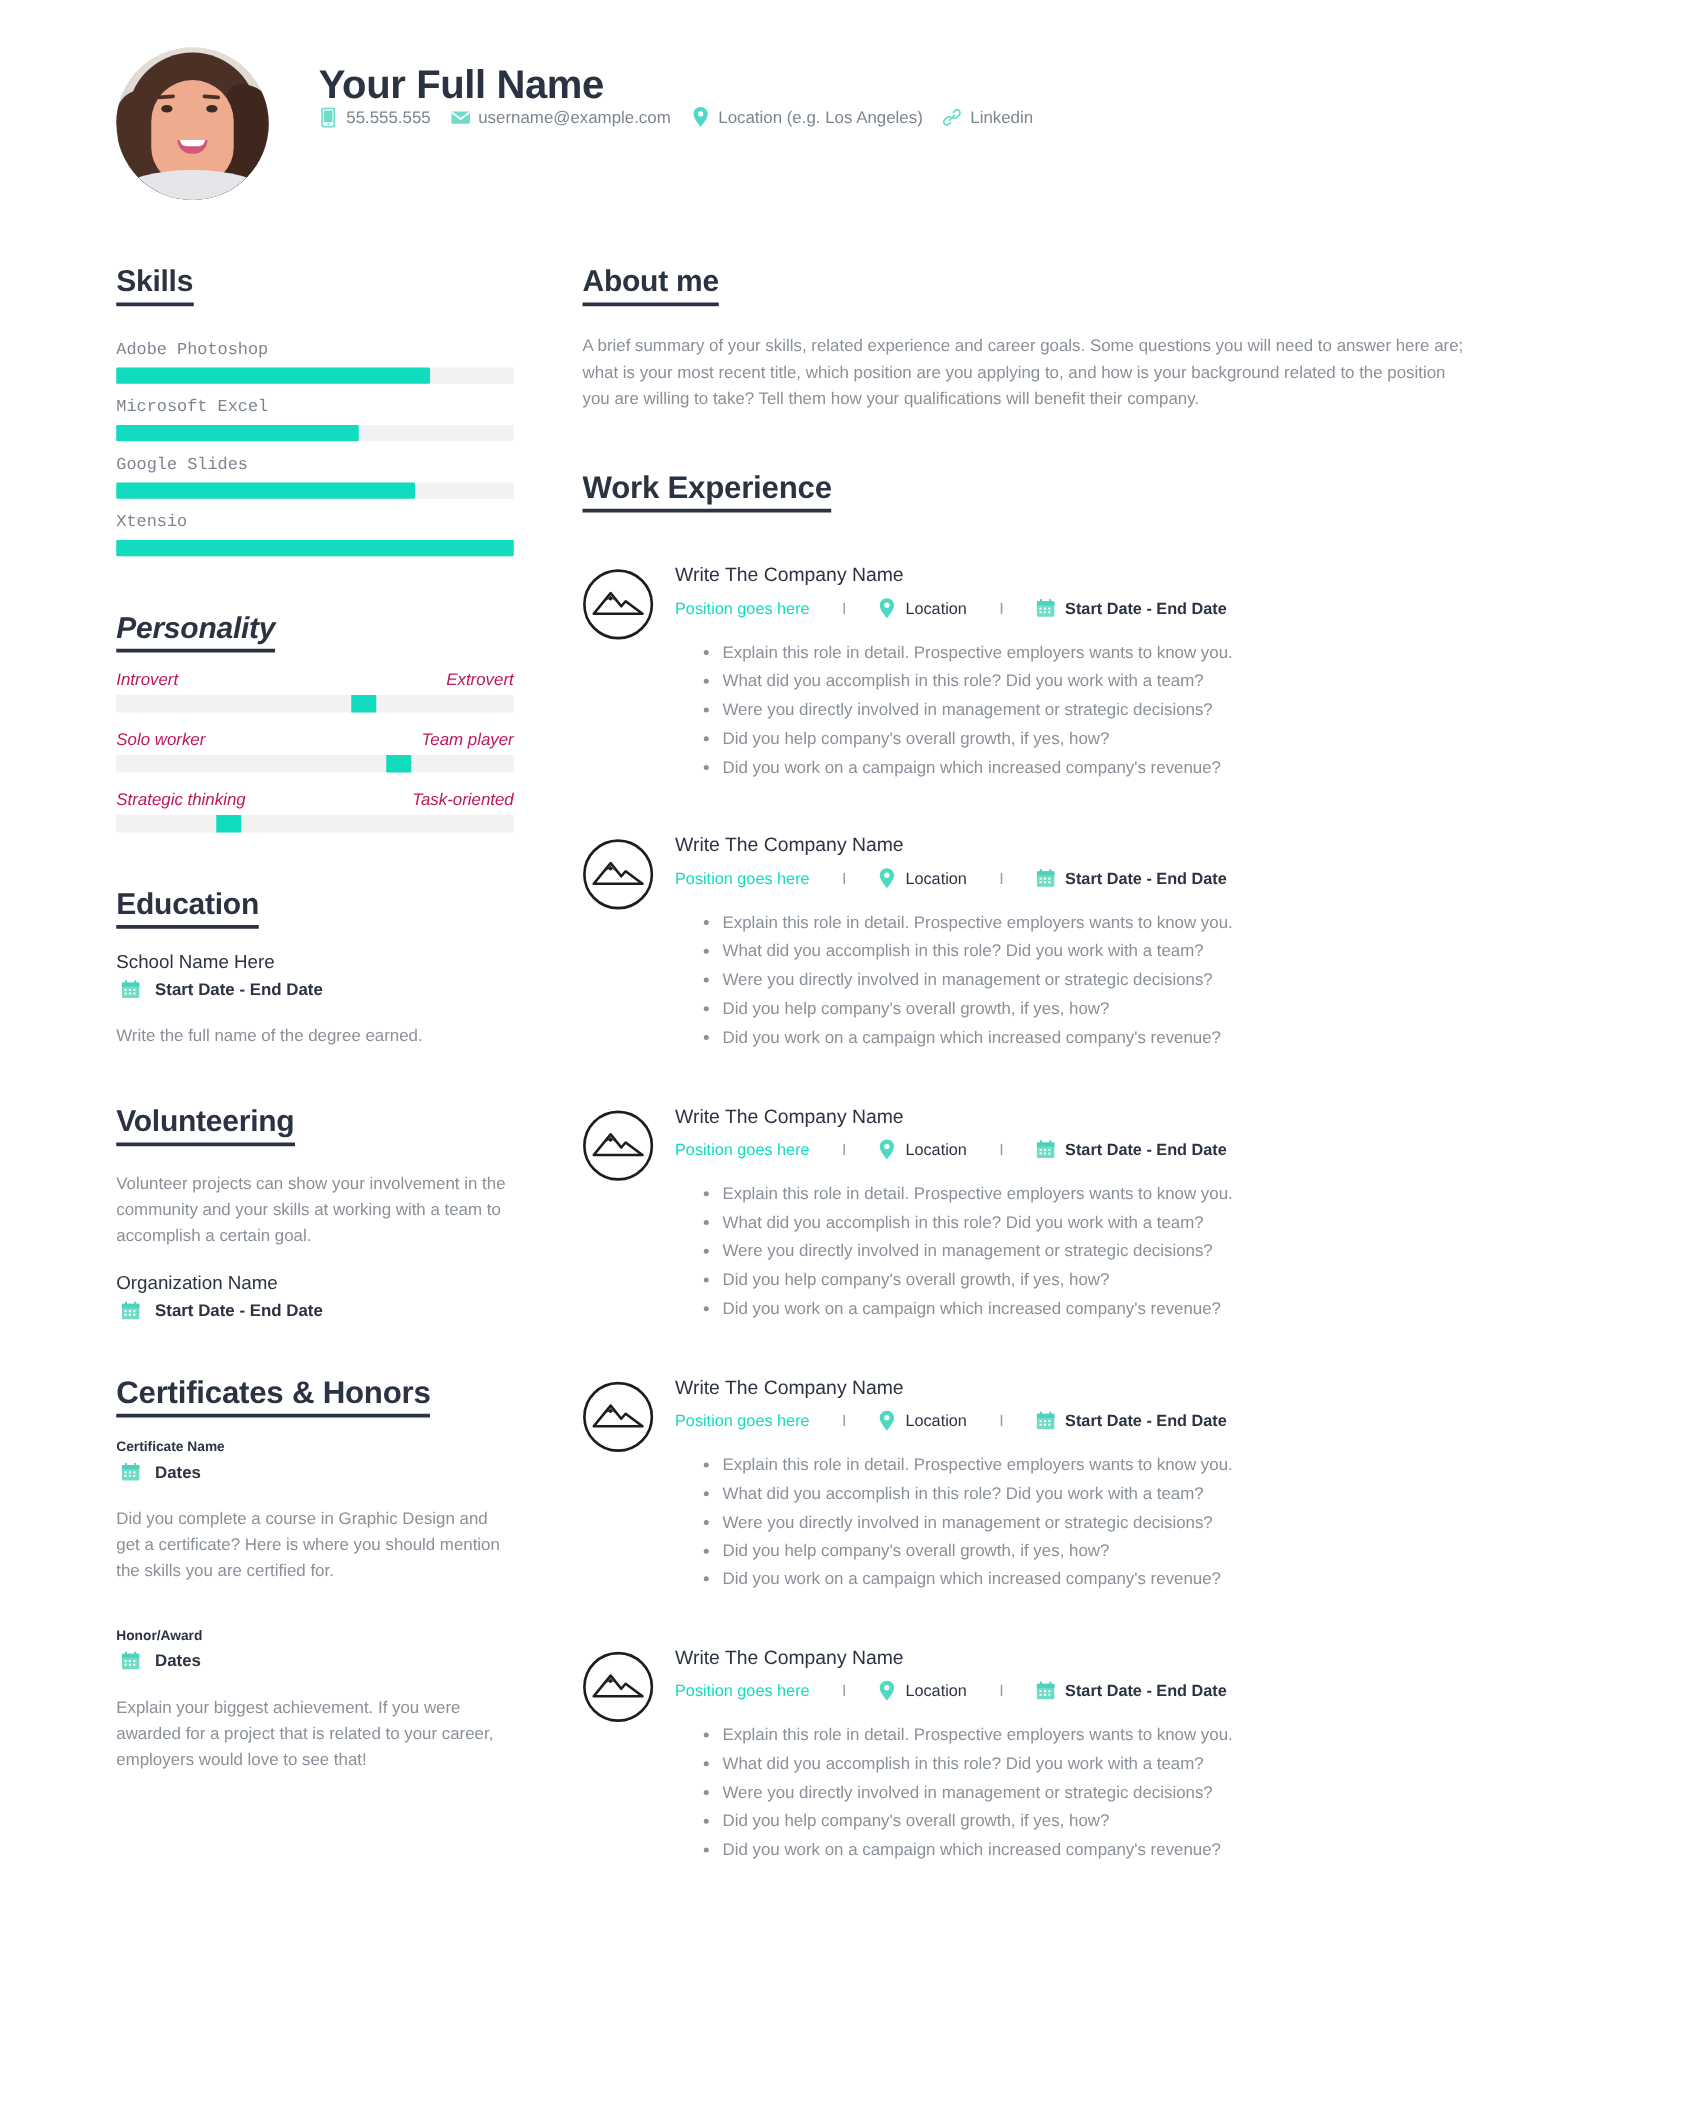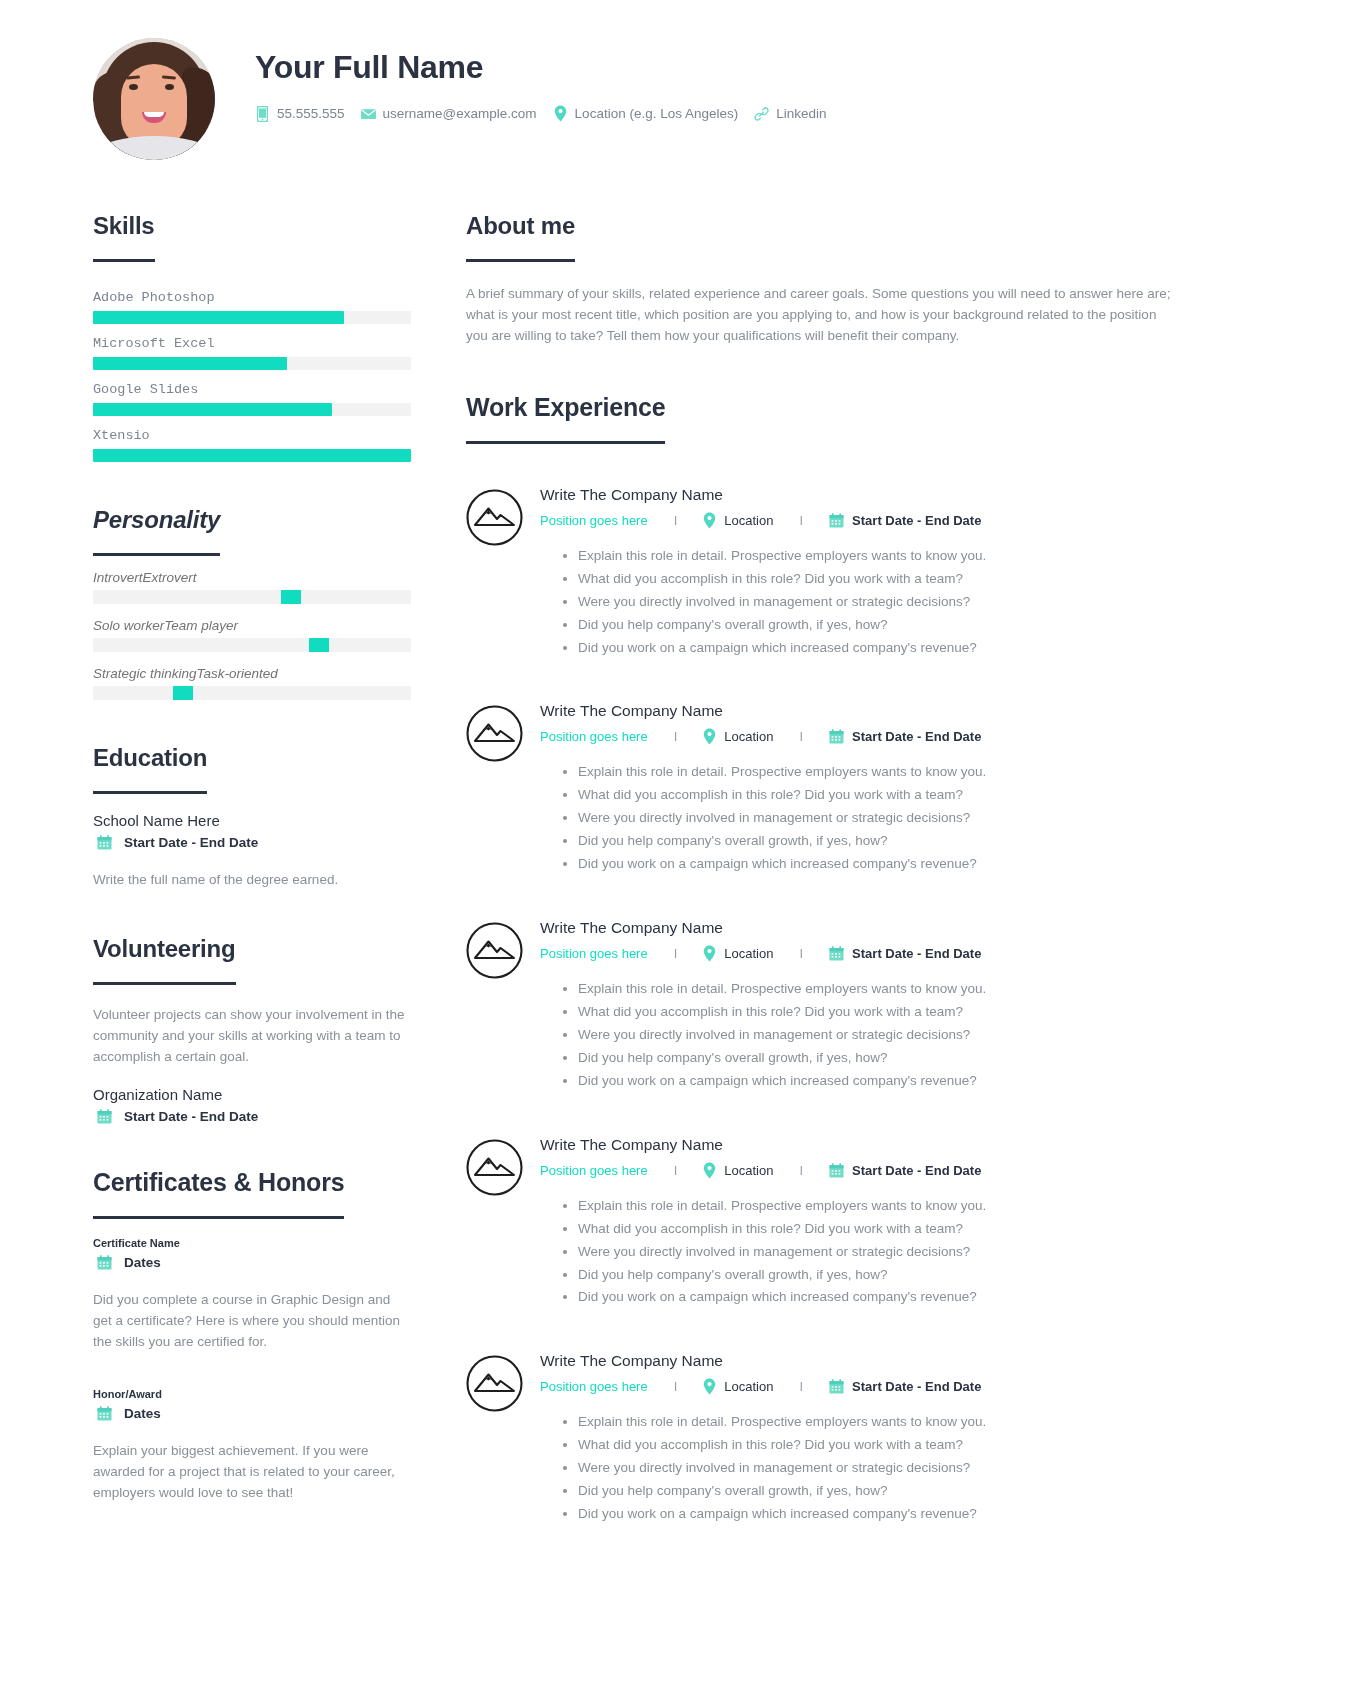--- a/index.html
+++ b/index.html
@@ -96,21 +96,20 @@
     font-size: 32px;
     font-weight: bold;
     color: #2b3342;
     letter-spacing: -0.3px;
     line-height: 1.1;
   }
 
   .contact-row {
     display: flex;
     align-items: center;
-    margin-top: 20px;
     gap: 16px;
     flex-wrap: nowrap;
   }
   .contact-item {
     display: flex;
     align-items: center;
     gap: 7px;
     font-size: 13.5px;
     color: #7d8491;
     white-space: nowrap;
@@ -126,21 +125,21 @@
   .col-left  { width: 318px; flex: 0 0 318px; }
   .col-right { flex: 1; padding-left: 55px; padding-right: 80px; }
 
   
   .sec-h {
     font-size: 24px;
     font-weight: bold;
     color: #2b3342;
     border-bottom: 3px solid #2b3342;
     display: inline-block;
-    padding-bottom: 19px;
+    padding-bottom: 2px;
     letter-spacing: -0.2px;
   }
   .sec-h.big { font-size: 25px; }
 
   
   .skills { margin-top: 28px; font-family: Liberation Mono, monospace; }
   .skill { margin-bottom: 12px; }
   .skill-label {
     font-size: 13.5px;
     color: #7d8491;
@@ -157,22 +156,23 @@
     position: absolute; left: 0; top: 0; bottom: 0;
     background: #12dcc0;
     border-radius: 1px;
   }
 
   
   .personality { margin-top: 44px; font-style: italic; }
   .trait { margin-top: 14px; }
   .trait-labels {
     display: flex;
+    justify-content: space-between;
     font-size: 13.5px;
-    color: #737373;
+    color: #be185d;
     margin-bottom: 5px;
   }
   .slider-track {
     position: relative;
     height: 14px;
     width: 318px;
     background: #f2f2f2;
   }
   .slider-knob {
     position: absolute;

